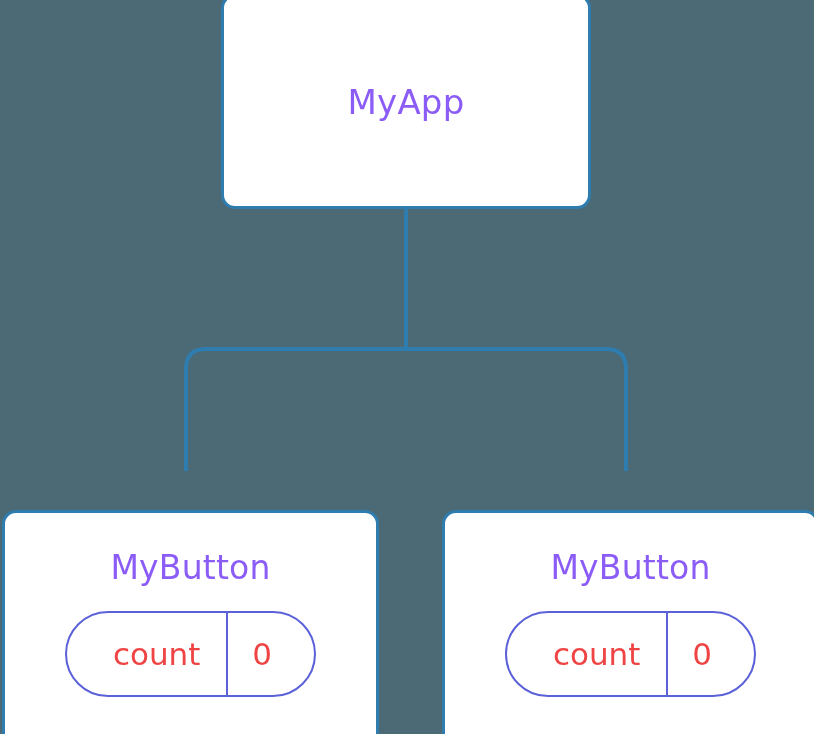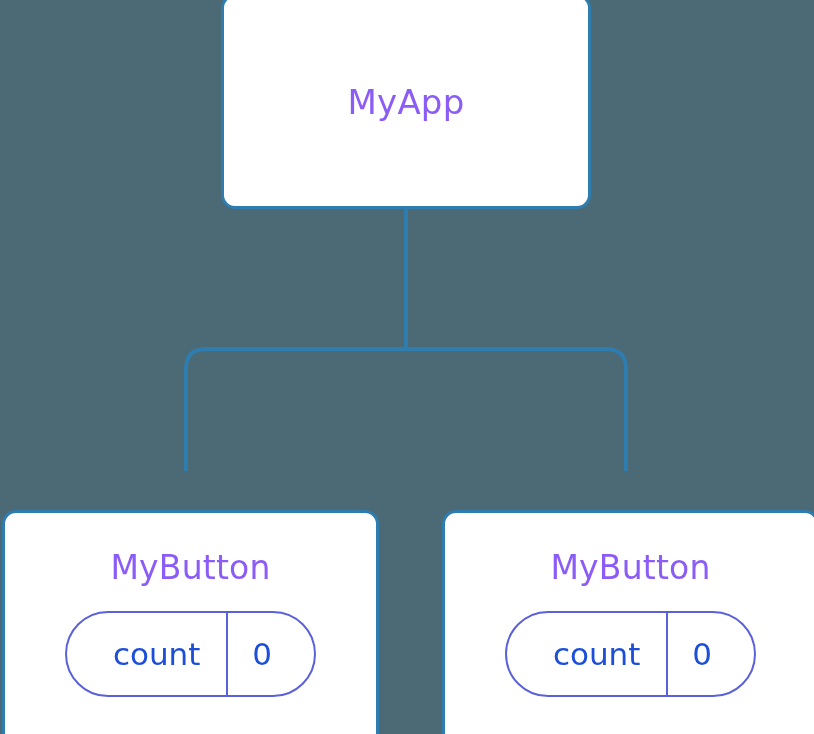--- a/index.html
+++ b/index.html
@@ -79,21 +79,21 @@
     height: 86px;
     box-sizing: border-box;
     overflow: hidden;
     background: transparent;
   }
   .pill-key,
   .pill-val {
     display: flex;
     align-items: center;
     justify-content: center;
-    color: #1d4ed8;
+    color: #ef4444;
     font-size: 31px;
     line-height: 1;
     white-space: nowrap;
     box-sizing: border-box;
   }
   .pill-key {
     padding: 0 26px 0 46px;
   }
   .pill-val {
     padding: 0 42px 0 24px;

